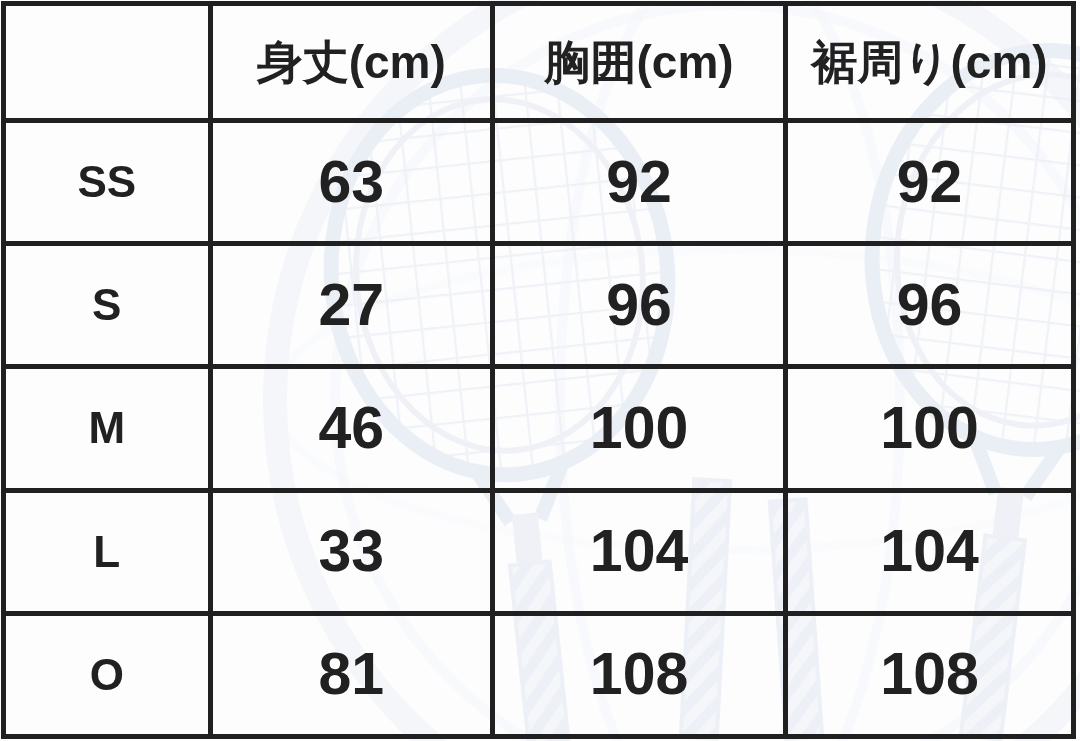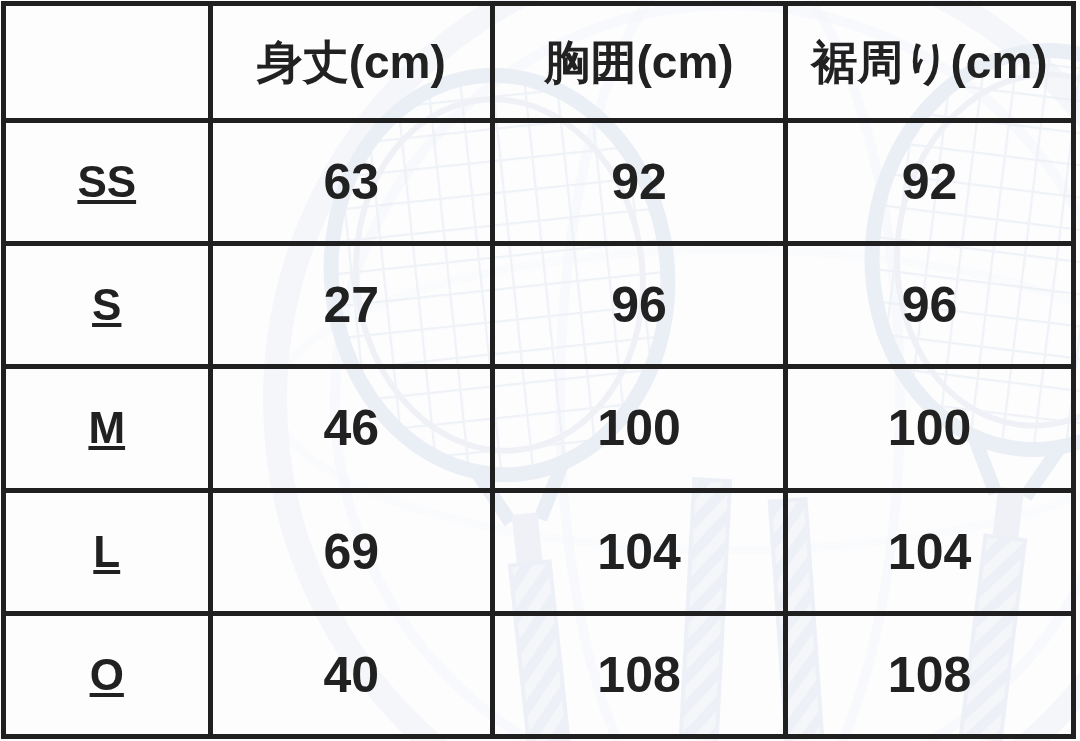--- a/index.html
+++ b/index.html
@@ -43,22 +43,22 @@
     text-align: center;
     vertical-align: middle;
     font-weight: bold;
     color: #212121;
     background: transparent;
     padding: 0;
     line-height: 1;
   }
   thead tr { height: 117px; }
   thead th { font-size: 46px; letter-spacing: 0px; }
-  td.size-label { font-size: 44px; text-decoration: underline; }
-  td.value-cell { font-size: 50px; }
+  td.size-label { font-size: 44px; }
+  td.value-cell { font-size: 59px; }
 </style>
 </head>
 <body>
 
 <div class="stage">
 
   <svg class="watermark" viewBox="0 0 1080 741" aria-hidden="true">
     <defs>
       <pattern id="strings" width="32" height="32" patternUnits="userSpaceOnUse">
         <path d="M0 0 H32 M0 0 V32" stroke="#dce3ee" stroke-width="4.5" fill="none"></path>
@@ -125,26 +125,26 @@
         <td class="value-cell">96</td>
       </tr>
       <tr>
         <td class="size-label">M</td>
         <td class="value-cell">46</td>
         <td class="value-cell">100</td>
         <td class="value-cell">100</td>
       </tr>
       <tr>
         <td class="size-label">L</td>
-        <td class="value-cell">69</td>
+        <td class="value-cell">33</td>
         <td class="value-cell">104</td>
         <td class="value-cell">104</td>
       </tr>
       <tr>
         <td class="size-label">O</td>
-        <td class="value-cell">40</td>
+        <td class="value-cell">81</td>
         <td class="value-cell">108</td>
         <td class="value-cell">108</td>
       </tr>
     </tbody>
   </table>
 
 </div>
 
 </body></html>

